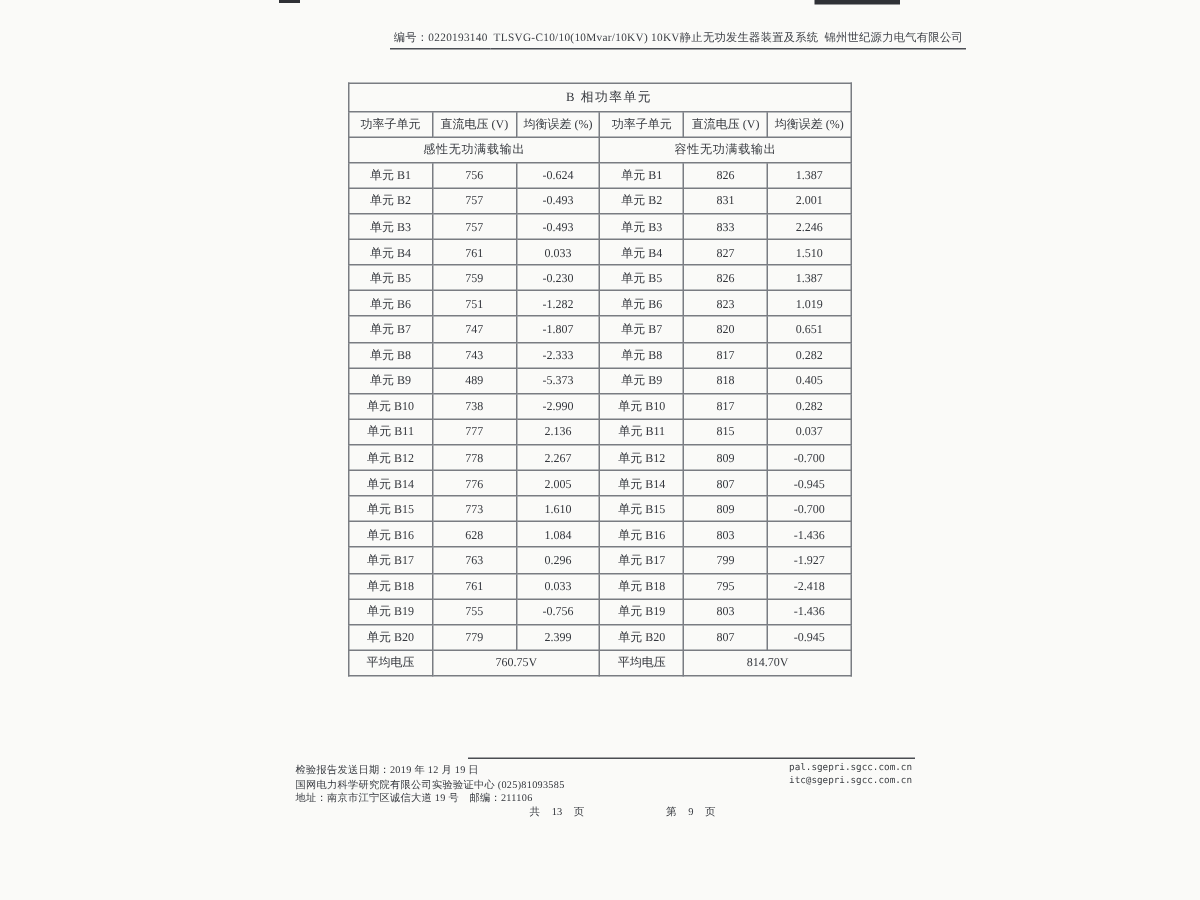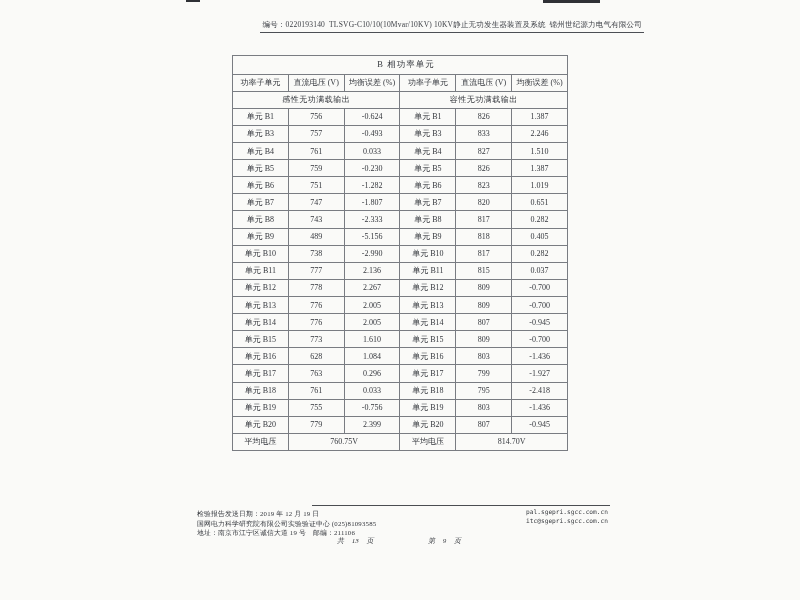--- a/index.html
+++ b/index.html
@@ -42,21 +42,21 @@
   .footer-rule{position:absolute;left:312px;top:505px;width:298px;height:1px;background:#4a4d52;}
   .footer-left{
     position:absolute;left:197px;top:509px;width:300px;
     font-size:6.8px;line-height:9.5px;color:#34373d;letter-spacing:0.2px;
   }
   .footer-contact{
     position:absolute;left:485px;top:507px;width:123px;
     text-align:right;font-size:6.2px;line-height:9px;
     font-family:"DejaVu Sans Mono","Liberation Mono",monospace;color:#3a3d42;
   }
-  .pageline{position:absolute;top:536px;left:0;width:736px;height:10px;font-size:7px;color:#34373d;font-style:italic;}
+  .pageline{position:absolute;top:536px;left:16px;width:736px;height:10px;font-size:7px;color:#34373d;}
   .pages-total{position:absolute;left:337px;word-spacing:6px;}
   .page-current{position:absolute;left:428px;word-spacing:6px;}
 </style>
 </head>
 <body>
 
 <div class="page">
 
   <div class="artifact a1"></div>
   <div class="artifact a2"></div>
@@ -96,20 +96,28 @@
     <tbody>
         <tr>
       <td>单元 B1</td>
       <td>756</td>
       <td>-0.624</td>
       <td>单元 B1</td>
       <td>826</td>
       <td>1.387</td>
     </tr>
         <tr>
+      <td>单元 B2</td>
+      <td>757</td>
+      <td>-0.493</td>
+      <td>单元 B2</td>
+      <td>831</td>
+      <td>2.001</td>
+    </tr>
+        <tr>
       <td>单元 B3</td>
       <td>757</td>
       <td>-0.493</td>
       <td>单元 B3</td>
       <td>833</td>
       <td>2.246</td>
     </tr>
         <tr>
       <td>单元 B4</td>
       <td>761</td>
@@ -146,21 +154,21 @@
       <td>单元 B8</td>
       <td>743</td>
       <td>-2.333</td>
       <td>单元 B8</td>
       <td>817</td>
       <td>0.282</td>
     </tr>
         <tr>
       <td>单元 B9</td>
       <td>489</td>
-      <td>-5.156</td>
+      <td>-5.373</td>
       <td>单元 B9</td>
       <td>818</td>
       <td>0.405</td>
     </tr>
         <tr>
       <td>单元 B10</td>
       <td>738</td>
       <td>-2.990</td>
       <td>单元 B10</td>
       <td>817</td>
@@ -176,28 +184,20 @@
     </tr>
         <tr>
       <td>单元 B12</td>
       <td>778</td>
       <td>2.267</td>
       <td>单元 B12</td>
       <td>809</td>
       <td>-0.700</td>
     </tr>
         <tr>
-      <td>单元 B13</td>
-      <td>776</td>
-      <td>2.005</td>
-      <td>单元 B13</td>
-      <td>809</td>
-      <td>-0.700</td>
-    </tr>
-        <tr>
       <td>单元 B14</td>
       <td>776</td>
       <td>2.005</td>
       <td>单元 B14</td>
       <td>807</td>
       <td>-0.945</td>
     </tr>
         <tr>
       <td>单元 B15</td>
       <td>773</td>

